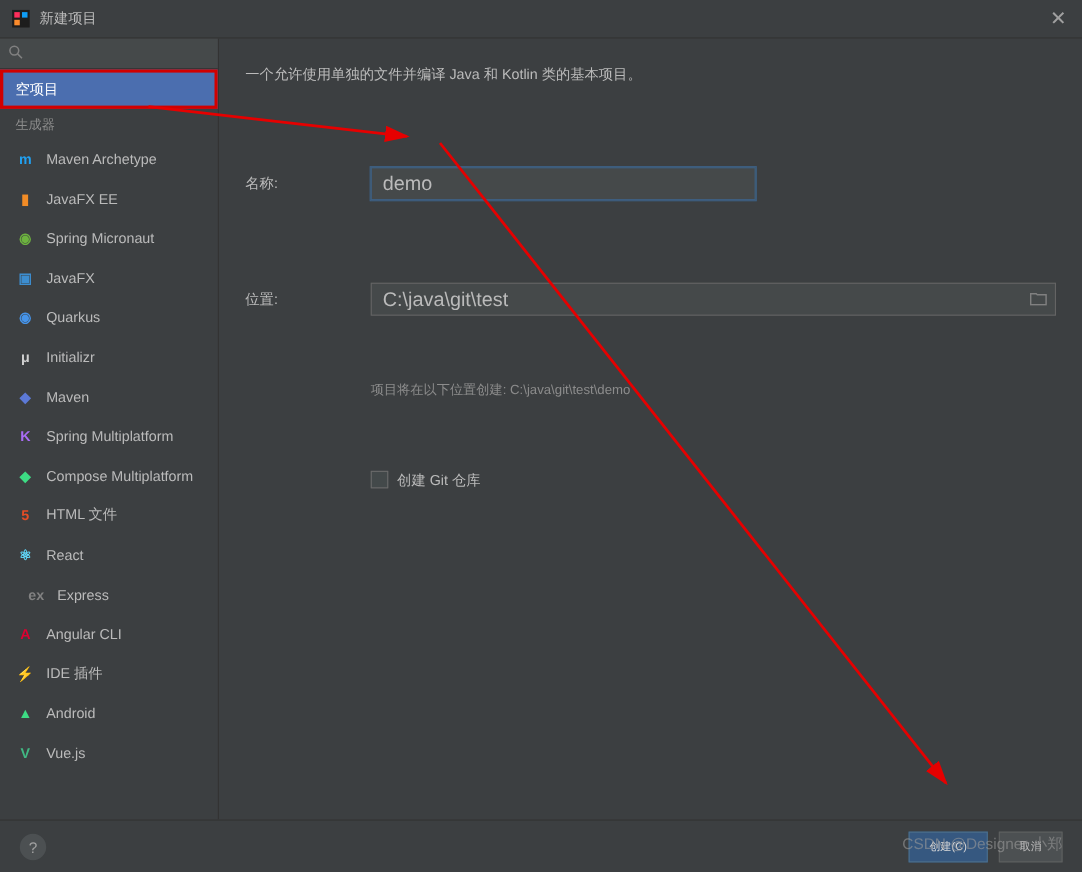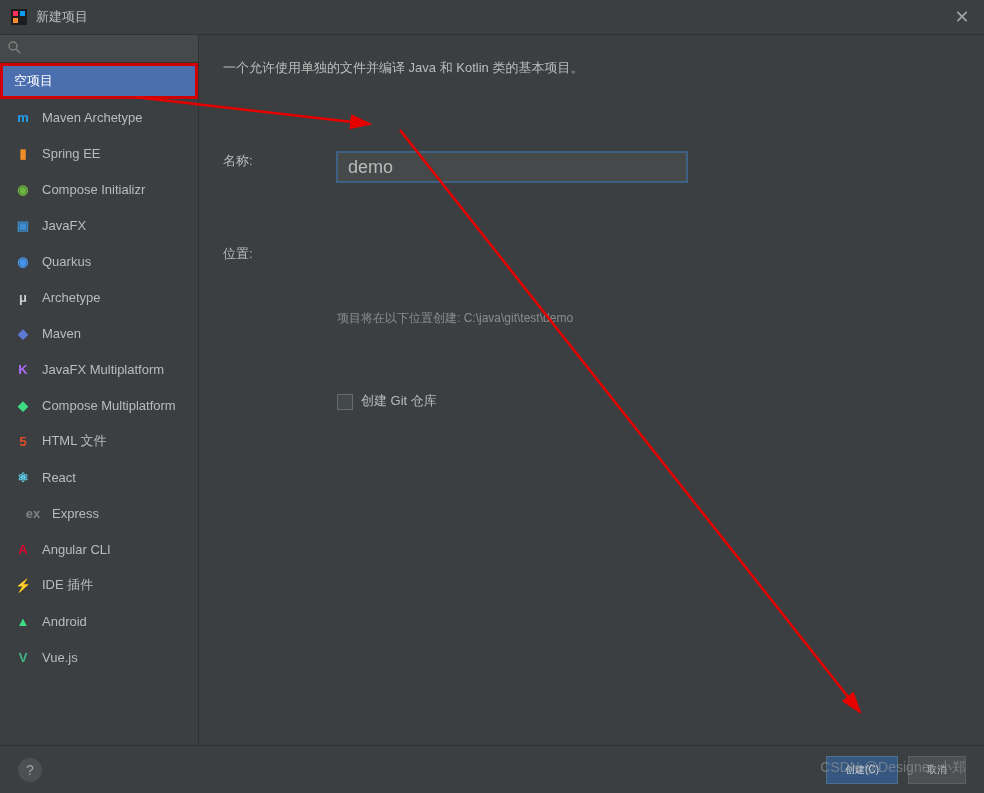--- a/index.html
+++ b/index.html
@@ -93,21 +93,22 @@
       flex: 1;
       padding: 24px 24px 0 24px;
       display: flex;
       flex-direction: column;
       position: relative;
       gap: 47px;
     }
     .desc { color: #bbbbbb; margin-bottom: 28px; font-size: 13px; }
     .form-row {
       display: flex;
-      align-items: flex-start;
+      align-items: center;
+      margin-bottom: 12px;
     }
     .form-label { width: 114px; color: #bbbbbb; }
     .form-input {
       flex: 1;
       height: 30px;
       background: #45494a;
       border: 1px solid #646464;
       color: #bbbbbb;
       padding: 0 10px;
       font-size: 18px;
@@ -125,21 +126,21 @@
     }
     .hint-row {
       padding-left: 114px;
       color: #8c8c8c;
       font-size: 12px;
       margin-bottom: 18px;
     }
     .checkbox-row {
       padding-left: 114px;
       display: flex;
-      align-items: flex-end;
+      align-items: flex-start;
       gap: 8px;
     }
     .checkbox {
       width: 16px; height: 16px;
       border: 1px solid #6b6b6b;
       background: #43494a;
       cursor: pointer;
     }
     .footer {
       height: 48px;
@@ -211,52 +212,53 @@
           <svg width="13" height="13" viewBox="0 0 13 13">
               <circle cx="5" cy="5" r="4" stroke="#808080" stroke-width="1.4" fill="none"></circle>
               <line x1="8" y1="8" x2="12" y2="12" stroke="#808080" stroke-width="1.4"></line>
             </svg>
         </span>
       </div>
       <div class="sidebar-list">
         <div class="sidebar-item selected selected-highlight">
           <span>空项目</span>
         </div>
+        <div class="sidebar-header">生成器</div>
         <div id="gen-list">
             <div class="sidebar-item">
               <span class="gen-icon" style="color: rgb(33, 160, 240);">m</span>
               <span>Maven Archetype</span>
             </div>
             <div class="sidebar-item">
               <span class="gen-icon" style="color: rgb(242, 140, 38);">▮</span>
-              <span>Spring EE</span>
+              <span>JavaFX EE</span>
             </div>
             <div class="sidebar-item">
               <span class="gen-icon" style="color: rgb(109, 179, 63);">◉</span>
-              <span>Compose Initializr</span>
+              <span>Spring Micronaut</span>
             </div>
             <div class="sidebar-item">
               <span class="gen-icon" style="color: rgb(61, 142, 208);">▣</span>
               <span>JavaFX</span>
             </div>
             <div class="sidebar-item">
               <span class="gen-icon" style="color: rgb(70, 149, 235);">◉</span>
               <span>Quarkus</span>
             </div>
             <div class="sidebar-item">
               <span class="gen-icon" style="color: rgb(207, 207, 207);">μ</span>
-              <span>Archetype</span>
+              <span>Initializr</span>
             </div>
             <div class="sidebar-item">
               <span class="gen-icon" style="color: rgb(92, 121, 214);">◆</span>
               <span>Maven</span>
             </div>
             <div class="sidebar-item">
               <span class="gen-icon" style="color: rgb(169, 108, 245);">K</span>
-              <span>JavaFX Multiplatform</span>
+              <span>Spring Multiplatform</span>
             </div>
             <div class="sidebar-item">
               <span class="gen-icon" style="color: rgb(61, 220, 132);">◆</span>
               <span>Compose Multiplatform</span>
             </div>
             <div class="sidebar-item">
               <span class="gen-icon" style="color: rgb(228, 77, 38);">5</span>
               <span>HTML 文件</span>
             </div>
             <div class="sidebar-item">
@@ -290,20 +292,28 @@
     <div class="main-panel">
       <div class="desc">一个允许使用单独的文件并编译 Java 和 Kotlin 类的基本项目。</div>
 
       <div class="form-row">
         <div class="form-label">名称:</div>
         <input class="form-input name-input focused" value="demo" style="">
       </div>
 
       <div class="form-row" style="margin-top:16px;">
         <div class="form-label">位置:</div>
+        <div class="input-wrap">
+          <input class="form-input" value="C:\java\git\test" style="">
+          <span class="folder-icon">
+            <svg width="16" height="14" viewBox="0 0 16 14">
+                <path d="M1 3 h5 l1 1 h8 v9 h-14 z" fill="none" stroke="#808080" stroke-width="1.3"></path>
+              </svg>
+          </span>
+        </div>
       </div>
 
       <div class="hint-row">
         <span>项目将在以下位置创建: </span><span>C:\java\git\test\demo</span>
       </div>
 
       <div class="checkbox-row">
         <div class="checkbox"></div>
         <span>创建 Git 仓库</span>
       </div>

